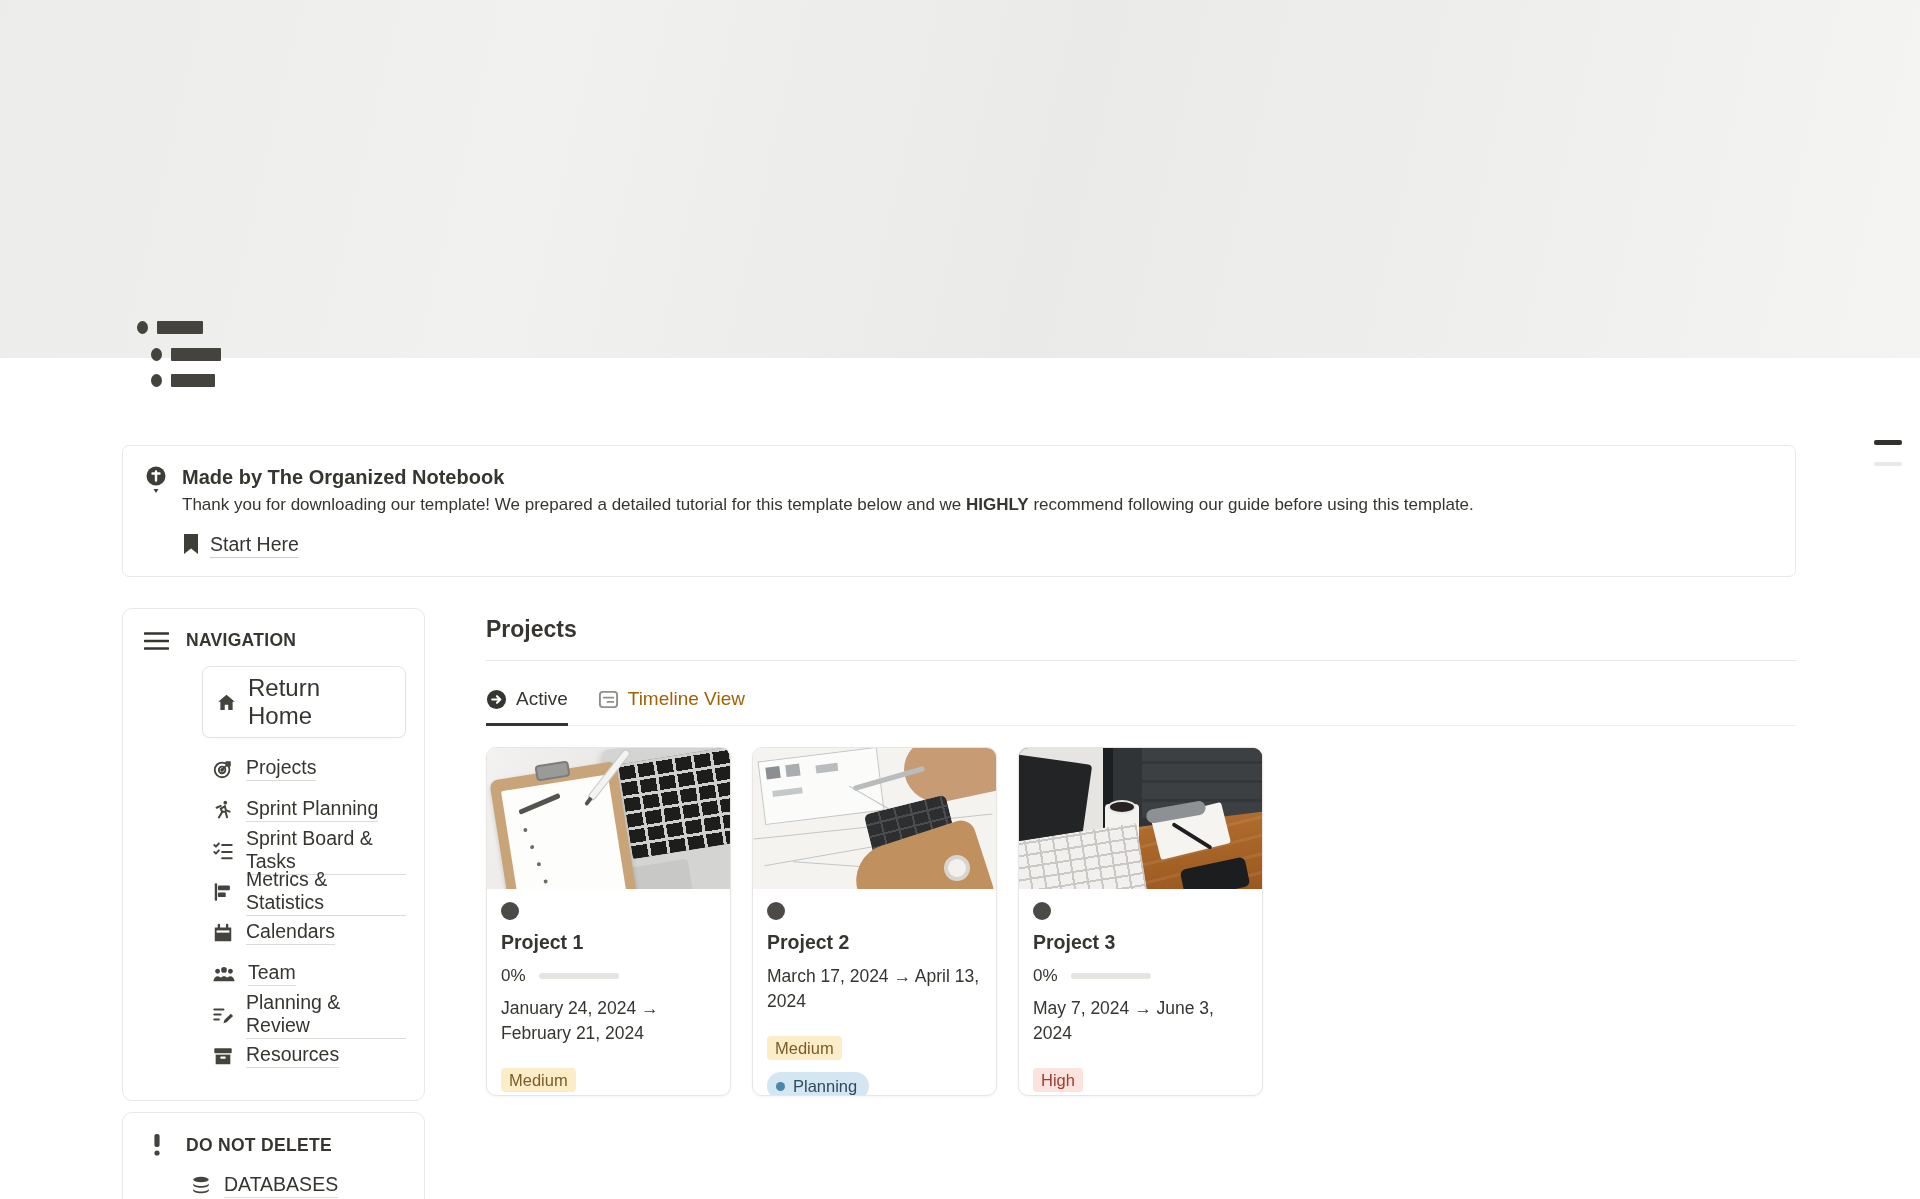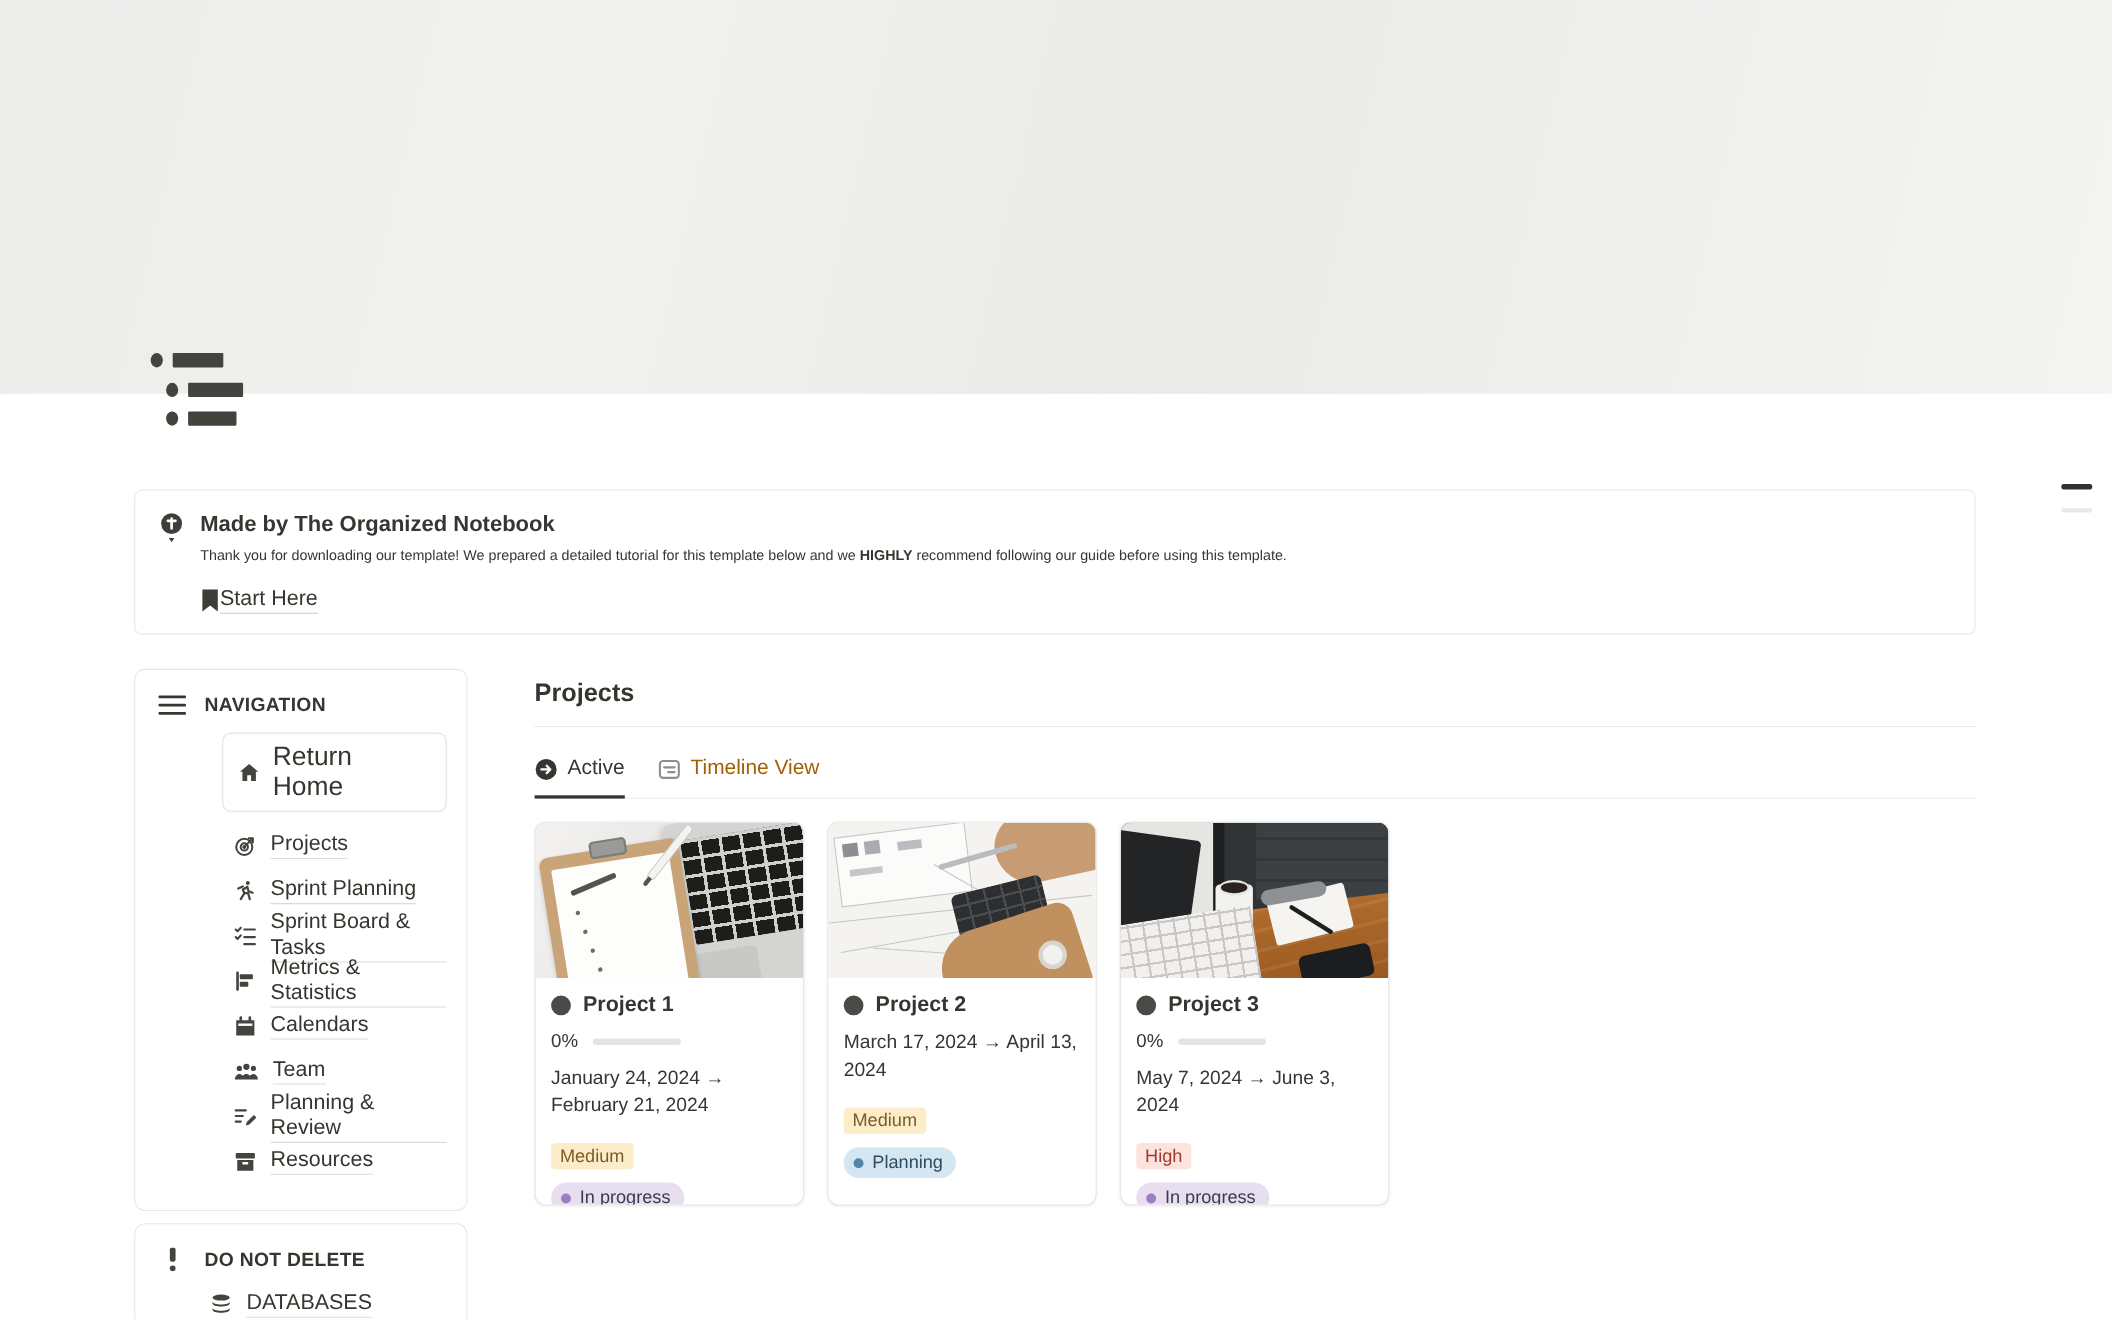--- a/index.html
+++ b/index.html
@@ -34,22 +34,22 @@
   .content { position:absolute; left:122px; top:420px; width:1674px; }
   .page-title { font-size:40px; font-weight:700; letter-spacing:-0.4px; color:#37352f; }
 
   
   .callout {
     margin-top:25px; border:1px solid #e9e8e6; border-radius:7px;
     padding:17px 8px 18px 20px; display:flex; gap:13px; background:#fff;
   }
   .callout-icon { flex:0 0 auto; padding-top:2px; }
   .callout-title { font-weight:700; font-size:20px; line-height:28px; }
-  .callout-body { font-size:13px; line-height:28px; margin-top:0; }
-  .callout-link-row { display:flex; align-items:center; margin-top:14px; }
+  .callout-body { font-size:17px; line-height:28px; margin-top:0; }
+  .callout-link-row { display:flex; align-items:flex-start; gap:10px; margin-top:14px; }
   .start-link {
     font-size:19.5px; font-weight:500; color:#37352f;
     border-bottom:1px solid rgba(55,53,47,0.25); padding-bottom:1px; cursor:pointer;
   }
 
   
   .columns { display:flex; gap:61px; margin-top:31px; align-items:flex-start; }
 
   .sidebar { width:303px; flex:0 0 auto; }
   .side-box {
@@ -86,21 +86,21 @@
   .tab.inactive .tab-label { color:#a16207; font-weight:400; }
 
   .cards { display:flex; gap:21px; margin-top:21px; }
   .card {
     width:245px; height:349px; border:1px solid #e7e6e4; border-radius:10px;
     background:#fff; overflow:hidden; cursor:pointer;
     box-shadow:0 1px 3px rgba(15,15,15,0.05); position:relative;
   }
   .card-img { height:141px; position:relative; overflow:hidden; }
   .card-body { padding:13px 14px; }
-  .card-title-row { display:flex; align-items:center; gap:11px; }
+  .card-title-row { display:flex; align-items:flex-start; gap:11px;flex-direction:column; }
   .card-circle { width:18px; height:18px; border-radius:50%; background:#4c4a47; flex:0 0 auto; }
   .card-title { font-size:19.5px; font-weight:600; }
   .progress-row { display:flex; align-items:center; gap:13px; margin-top:12px; }
   .progress-label { font-size:17px; color:#37352f; }
   .progress-track { width:80px; height:6px; border-radius:3px; background:#e5e4e1; overflow:hidden; }
   .progress-fill { height:100%; background:#64625e; }
   .card-dates { font-size:17.5px; line-height:25px; margin-top:10px; }
   .badge {
     display:inline-block; font-size:16.5px; line-height:22px;
     padding:1px 8px; border-radius:4px; margin-top:22px;

